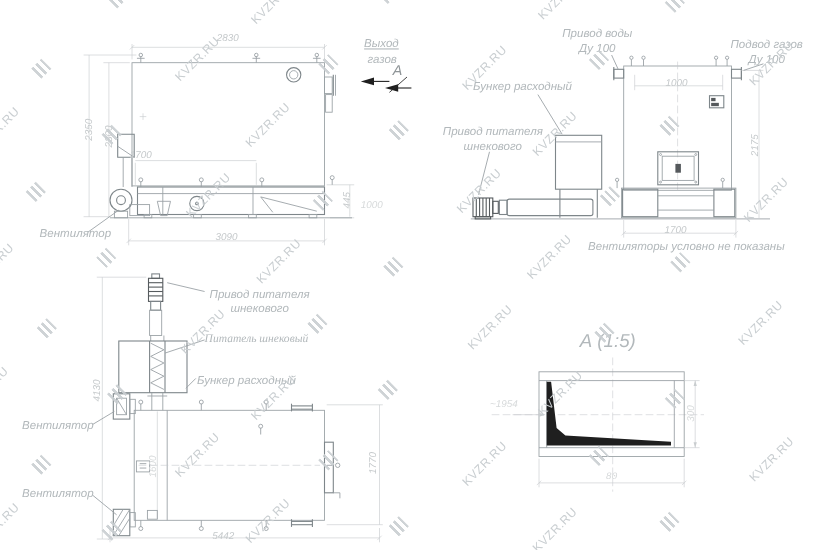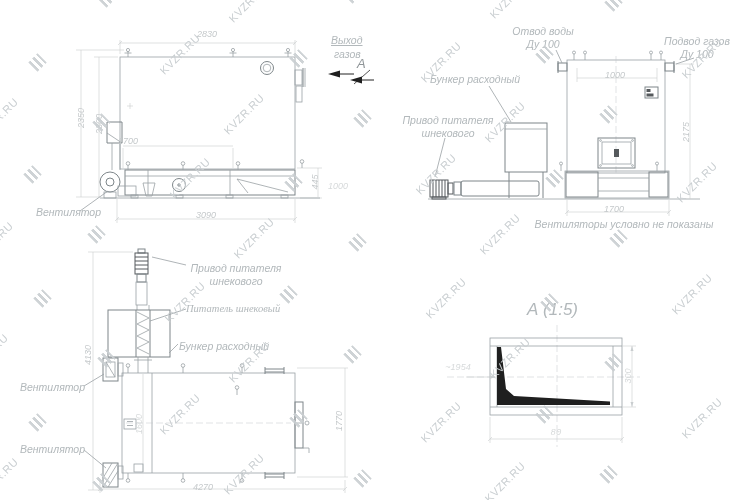--- a/index.html
+++ b/index.html
@@ -365,42 +365,42 @@
     <span class="lbl" style="left:334px;top:48px;">газов</span>
     <span class="lbl viewA" style="left:357px;top:58px;">А</span>
     <span class="dimt" style="left:185px;top:29px;width:44px;">2830</span>
     <span class="dimt rot" style="left:61px;top:113px;width:40px;">2350</span>
     <span class="dimt rot" style="left:79px;top:119px;width:40px;">2300</span>
     <span class="dimt" style="left:106px;top:136px;width:44px;">1700</span>
     <span class="dimt" style="left:184px;top:210px;width:44px;">3090</span>
     <span class="dimt rot" style="left:300px;top:177px;width:30px;">445</span>
     <span class="dimt faint" style="left:320px;top:181px;width:36px;">1000</span>
 
-    <span class="lbl ctr" style="left:507px;top:25px;width:72px;">Отвод воды</span>
+    <span class="lbl ctr" style="left:507px;top:25px;width:72px;">Привод воды</span>
     <span class="lbl ctr" style="left:507px;top:38px;width:72px;">Ду 100</span>
     <span class="lbl ctr" style="left:662px;top:35px;width:70px;">Подвод газов</span>
     <span class="lbl ctr" style="left:662px;top:48px;width:70px;">Ду 100</span>
     <span class="lbl" style="left:430px;top:73px;">Бункер расходный</span>
     <span class="lbl ctr" style="left:400px;top:114px;width:96px;">Привод питателя</span>
     <span class="lbl ctr" style="left:400px;top:127px;width:96px;">шнекового</span>
     <span class="lbl ctr" style="left:489px;top:218px;width:190px;margin-left:40px;">Вентиляторы условно не показаны</span>
     <span class="dimt" style="left:593px;top:70px;width:44px;">1000</span>
     <span class="dimt rot" style="left:666px;top:127px;width:40px;">2175</span>
     <span class="dimt" style="left:592px;top:204px;width:44px;">1700</span>
 
     <span class="lbl ctr" style="left:187px;top:262px;width:98px;">Привод питателя</span>
     <span class="lbl ctr" style="left:187px;top:275px;width:98px;">шнекового</span>
     <span class="lbl" style="left:186px;top:303px;font-family:Liberation Serif, serif;">Питатель шнековый</span>
     <span class="lbl" style="left:179px;top:340px;">Бункер расходный</span>
     <span class="lbl" style="left:20px;top:381px;">Вентилятор</span>
     <span class="lbl" style="left:20px;top:443px;">Вентилятор</span>
     <span class="dimt rot" style="left:68px;top:350px;width:40px;">4130</span>
     <span class="dimt rot faint" style="left:119px;top:419px;width:40px;">1600</span>
     <span class="dimt rot" style="left:319px;top:416px;width:40px;">1770</span>
-    <span class="dimt" style="left:181px;top:482px;width:44px;">4270</span>
+    <span class="dimt" style="left:181px;top:482px;width:44px;">5442</span>
 
     <span class="lbl big" style="left:527px;top:304px;">А (1:5)</span>
     <span class="dimt faint" style="left:438px;top:362px;width:40px;">~1954</span>
     <span class="dimt rot faint" style="left:613px;top:371px;width:30px;">300</span>
     <span class="dimt faint" style="left:538px;top:428px;width:36px;font-family:Liberation Mono, monospace;">80</span>
   </div>
 
   <div id="watermarks">
       <span class="wm-text" style="left: -38px; top: -12px;">KVZR.RU</span>
       <span class="wm-icon" style="left: 100px; top: -8px;"></span>

